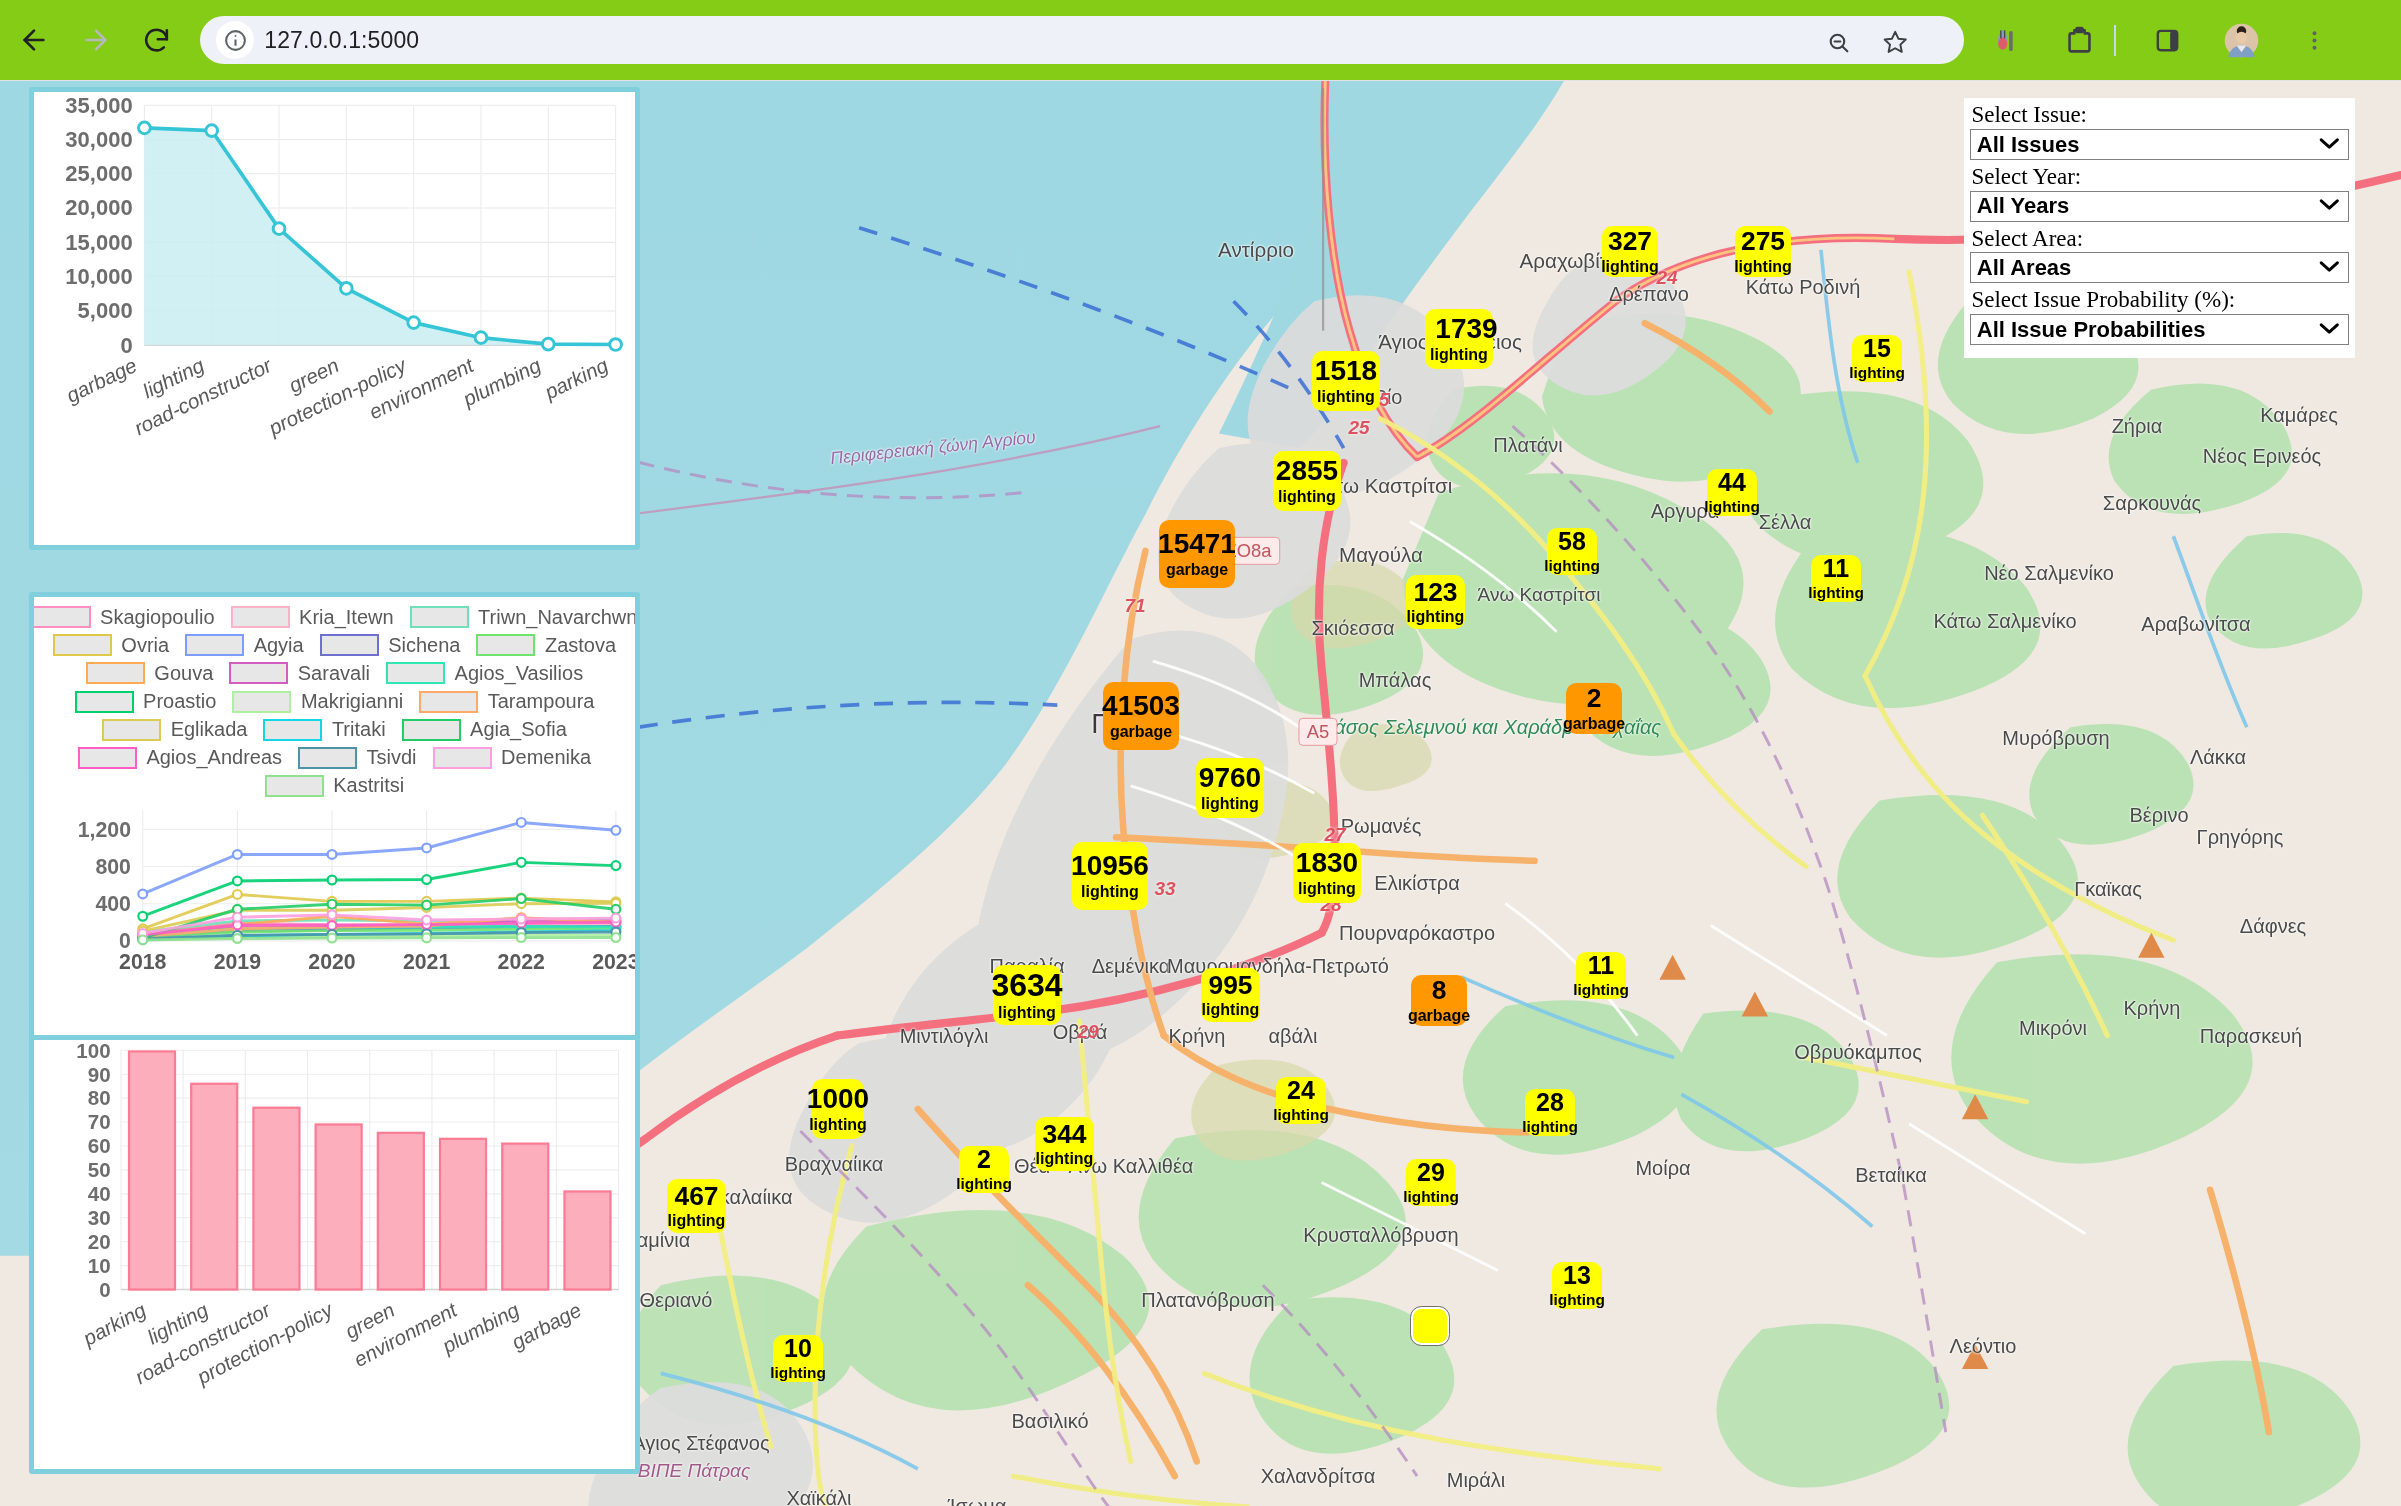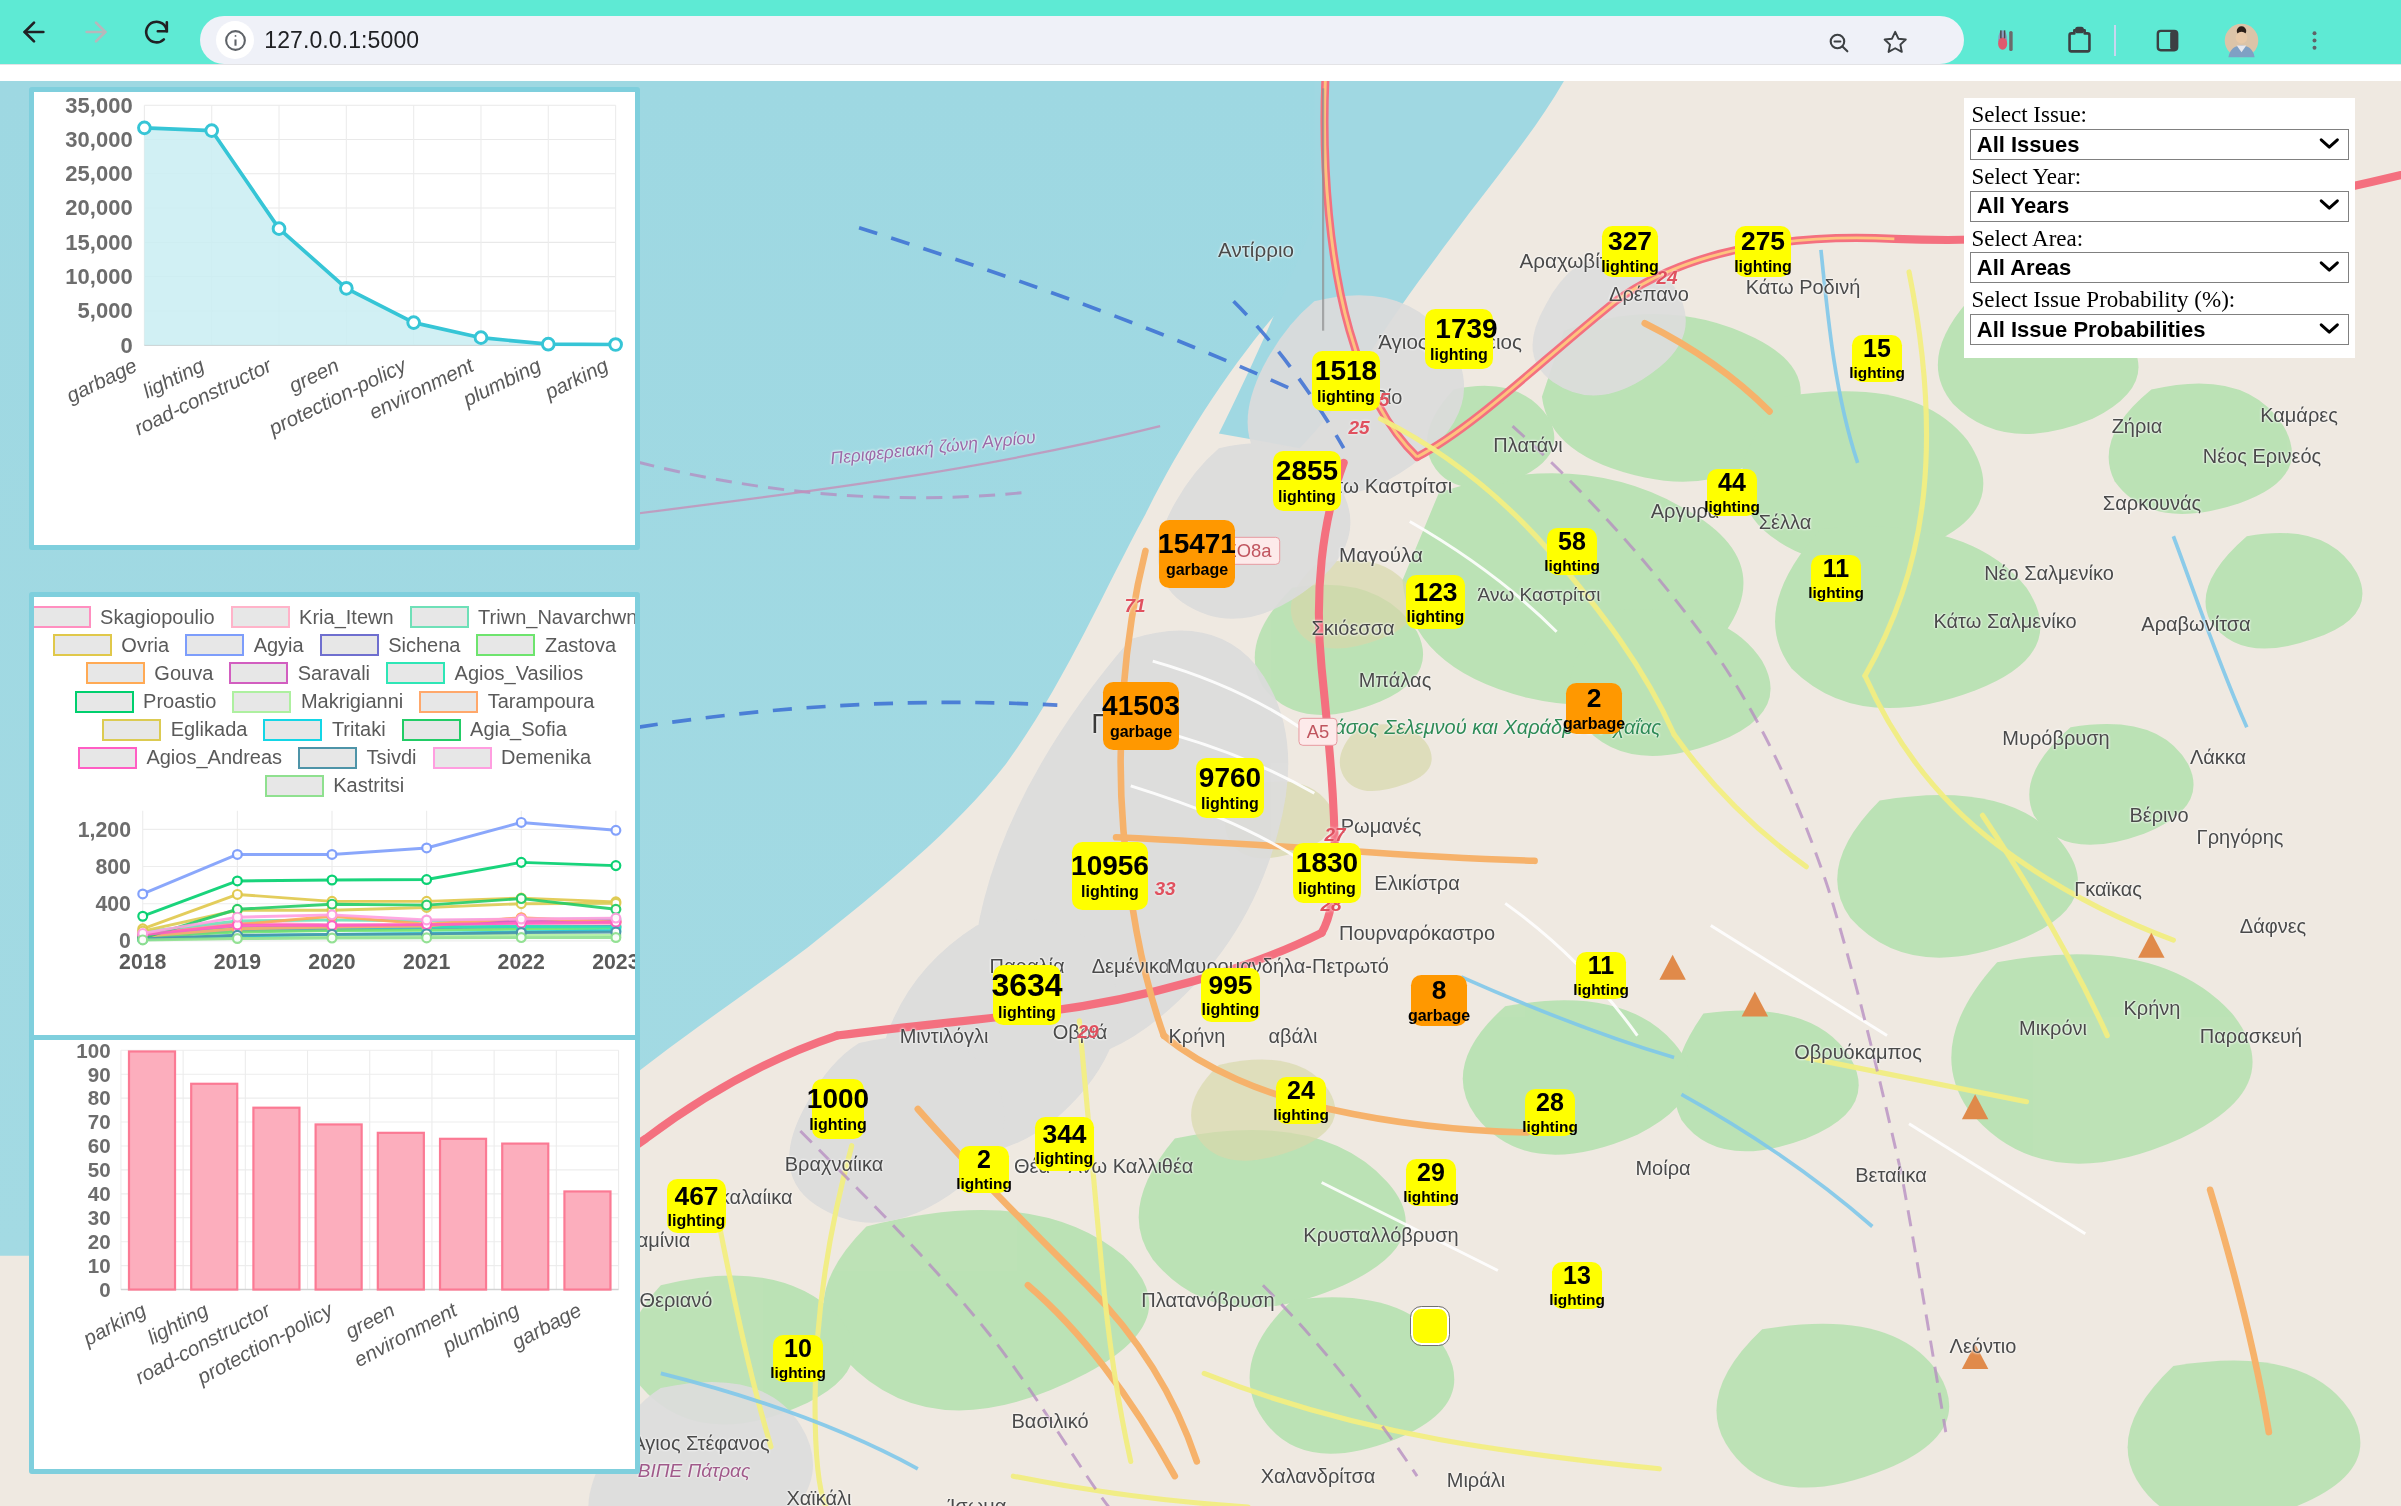--- a/index.html
+++ b/index.html
@@ -7,22 +7,22 @@
   html, body {
     margin: 0; padding: 0;
     width: 2401px; height: 1507px;
     overflow: hidden;
     background: #ffffff;
     font-family: "Liberation Sans", sans-serif;
   }
 
   
   #browser-chrome {
-    position: absolute; left: 0; top: 0; width: 2401px; height: 65px;
-    background: #5eead4;
+    position: absolute; left: 0; top: 0; width: 2401px; height: 81px;
+    background: #84cc16;
     border-bottom: 0.7px solid #e3e3e6;
     display: flex; align-items: center;
   }
   .nav-btn {
     width: 54px; height: 54px; margin-left: 7.3px;
     display: flex; align-items: center; justify-content: center;
     border-radius: 50%; cursor: pointer;
   }
   .nav-btn svg { display:block; }
   #omnibox {

